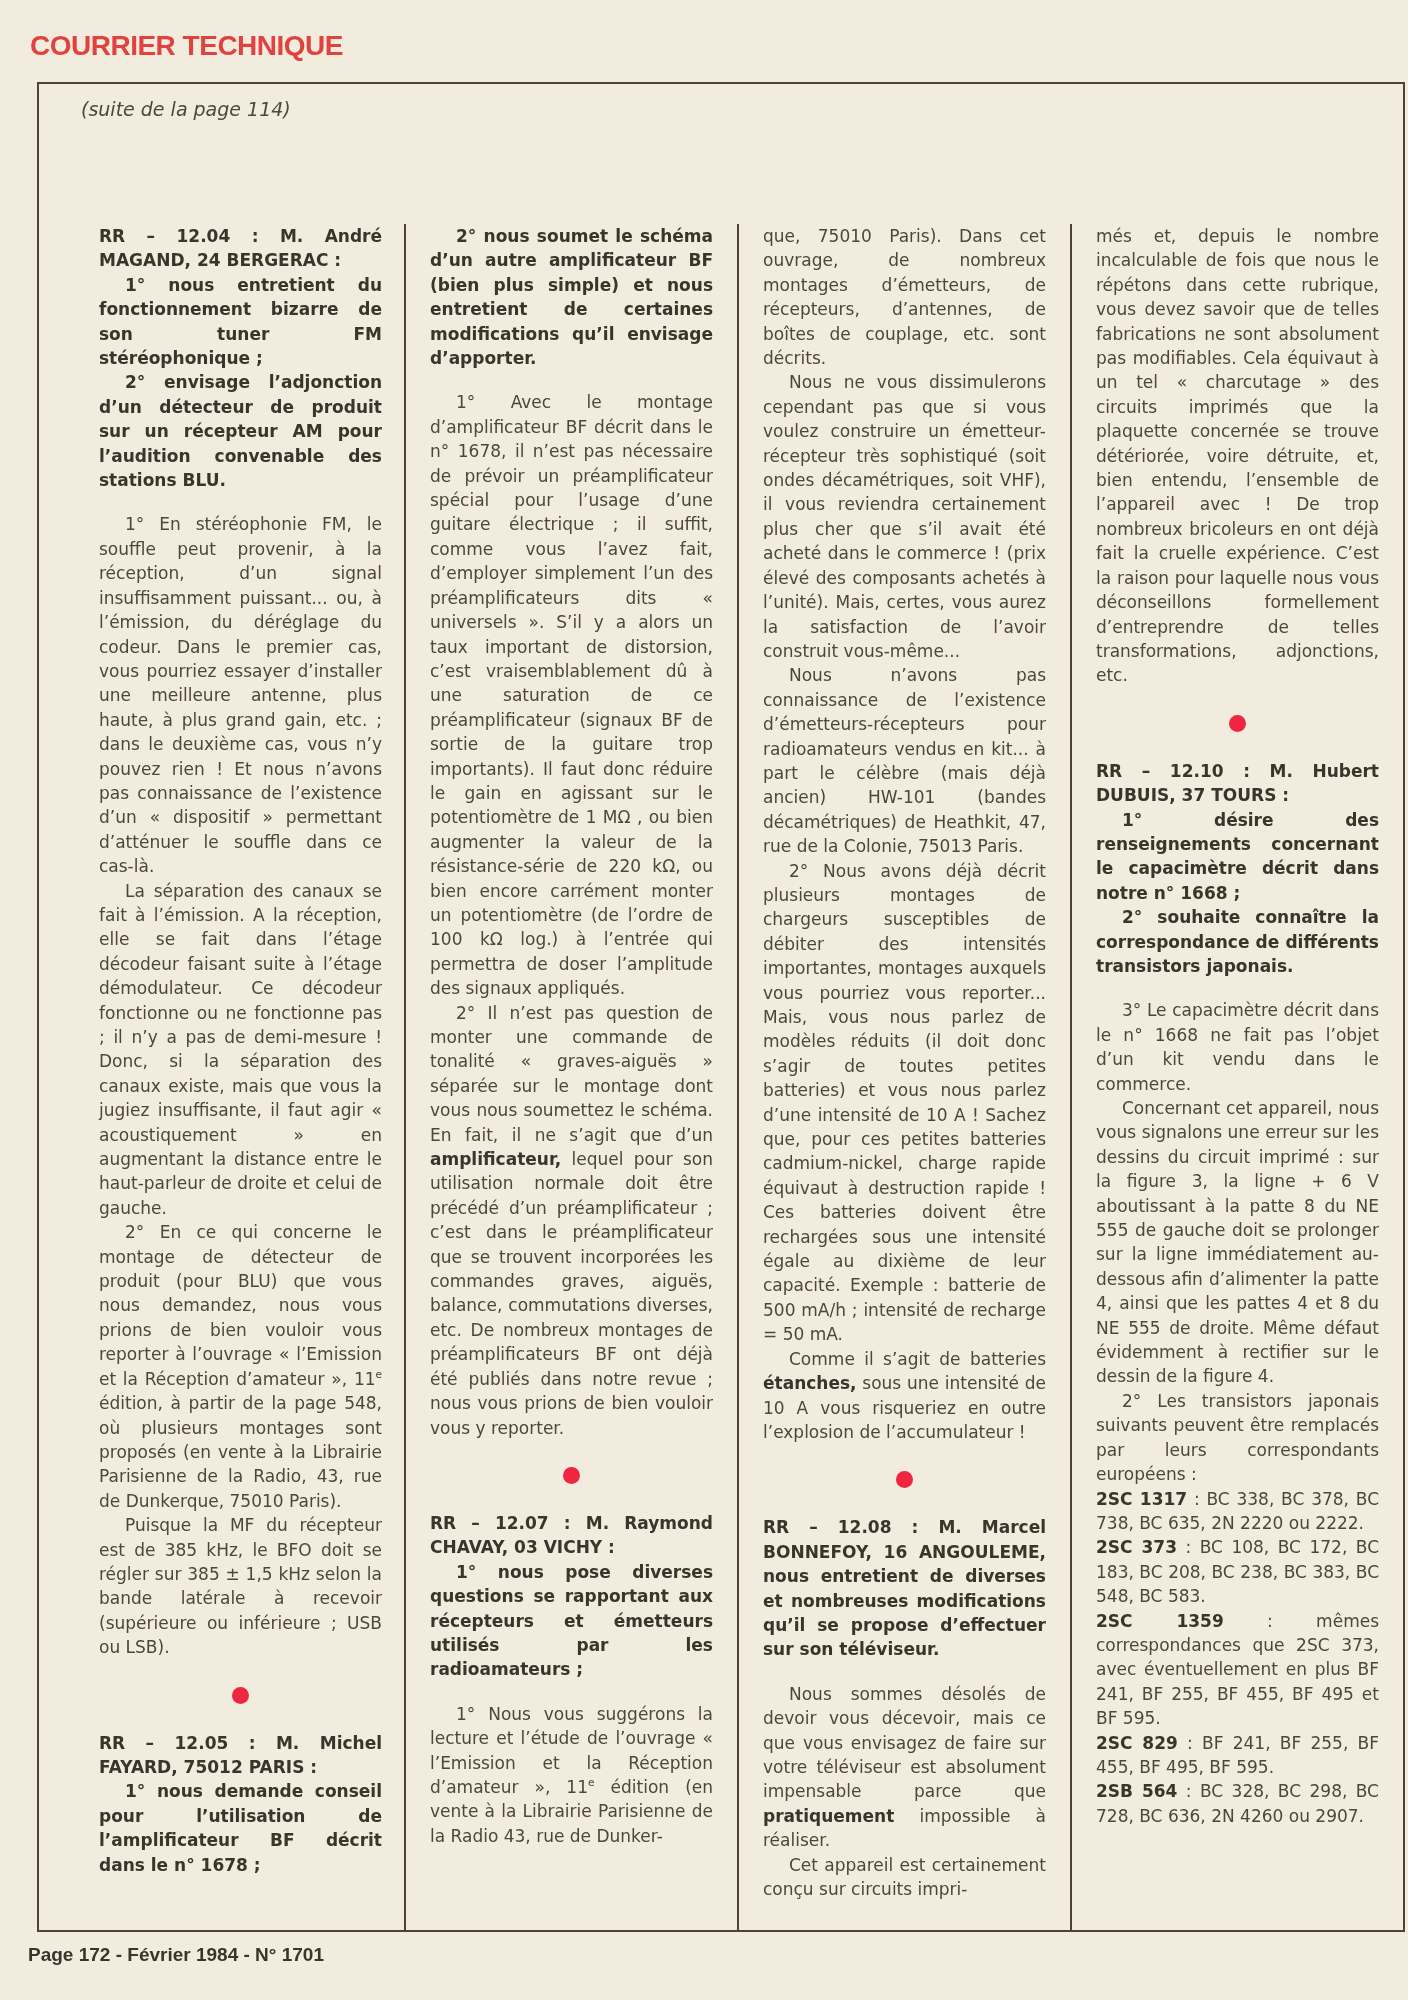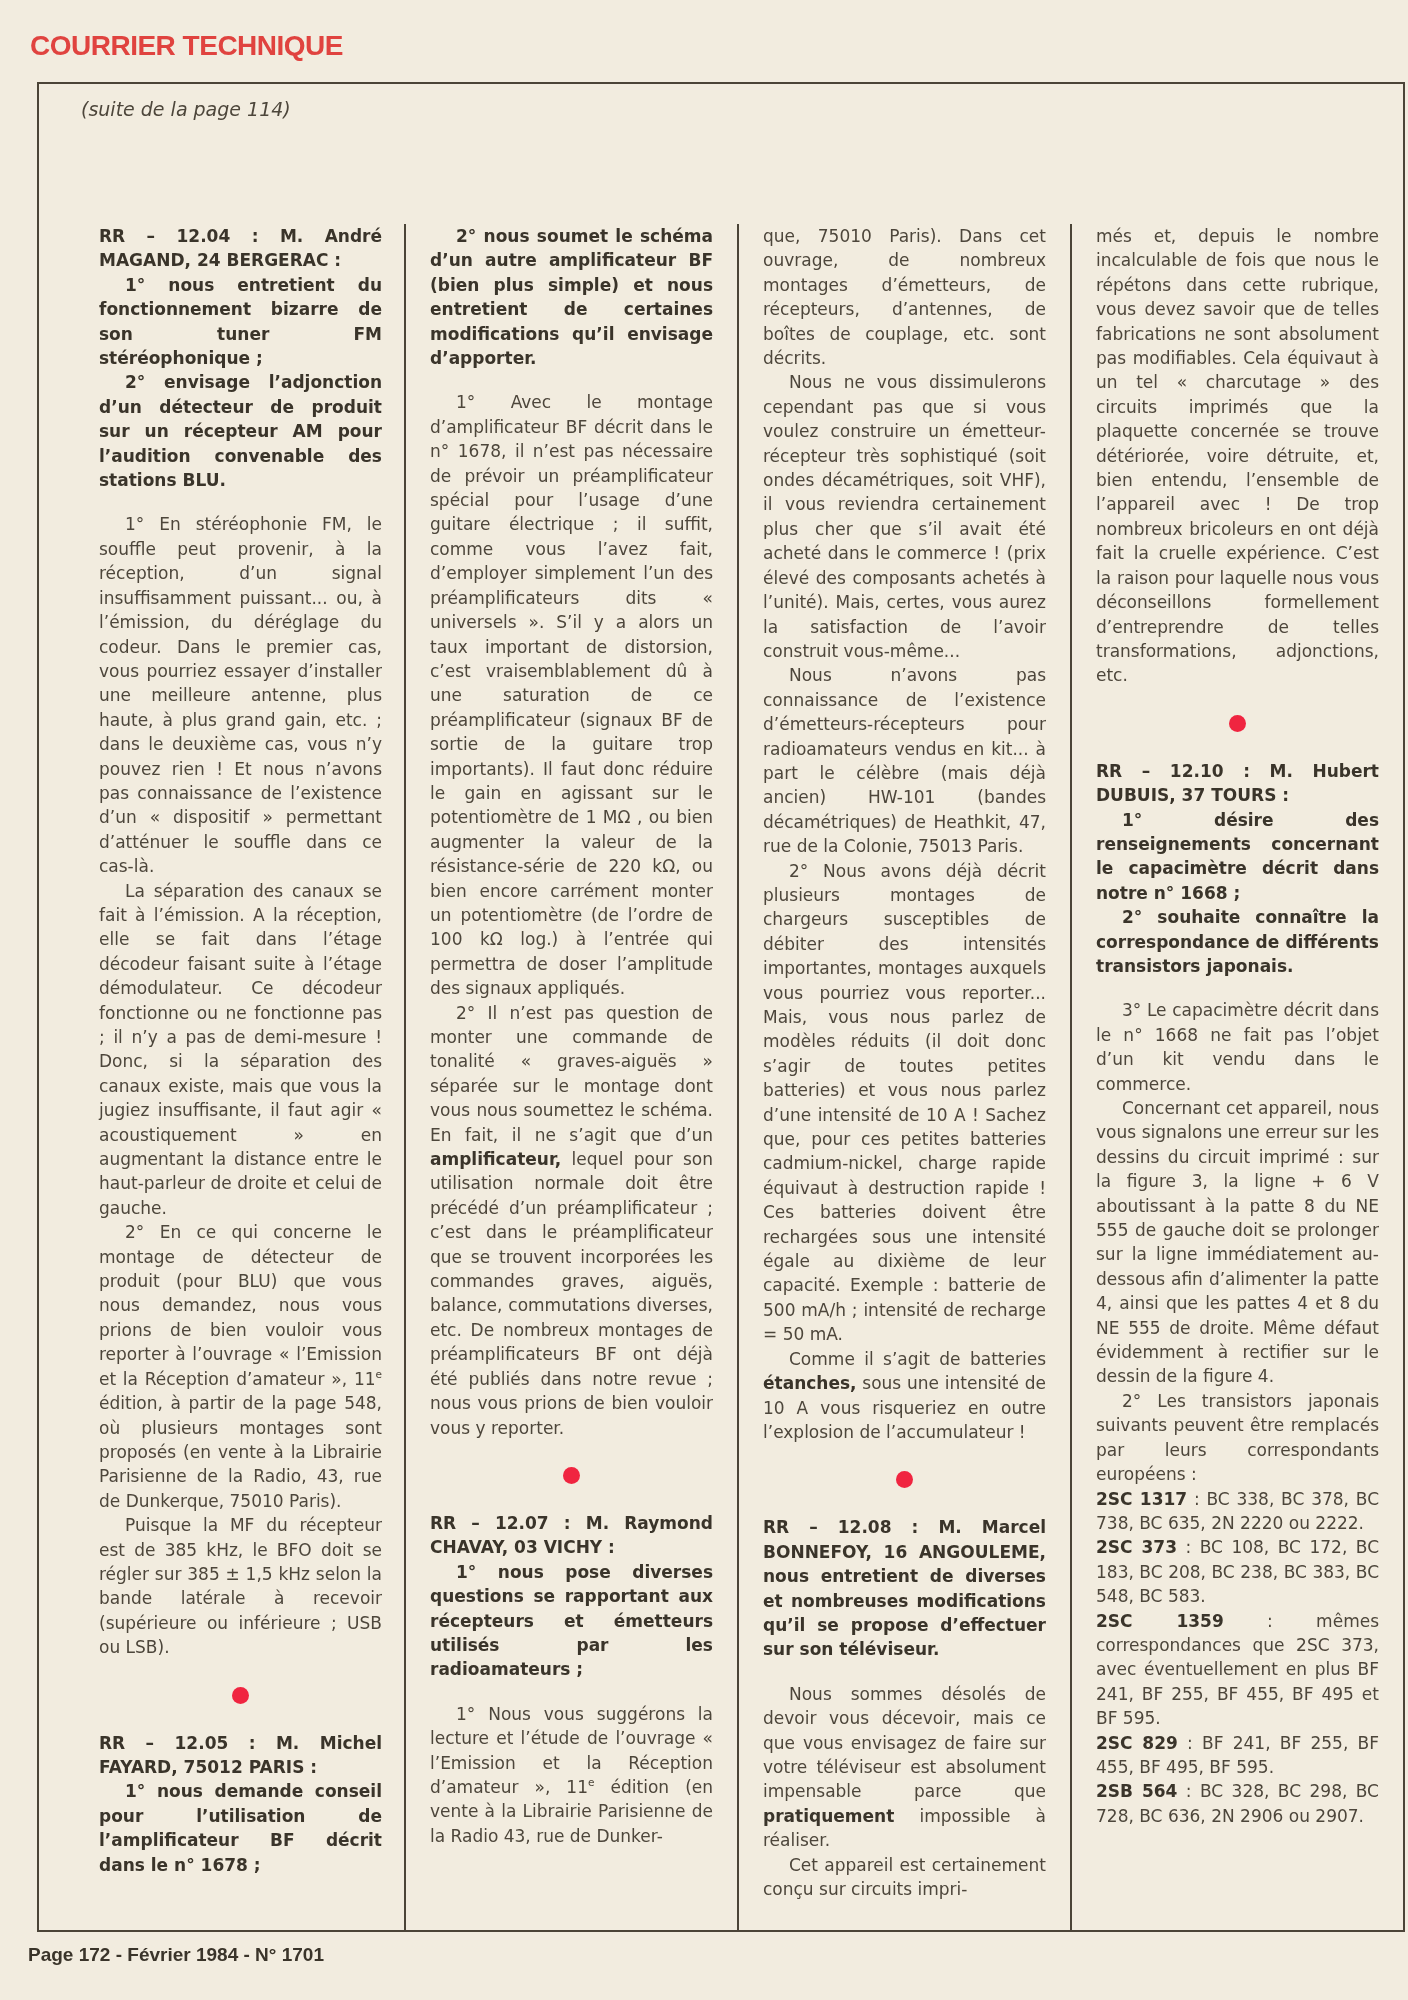--- a/index.html
+++ b/index.html
@@ -100,19 +100,19 @@
           <p class="para head"><span>RR – 12.10 : M. Hubert DUBUIS, 37 TOURS :</span></p>
           <p class="para ind head"><span>1° désire des renseignements concernant le capacimètre décrit dans notre n° 1668 ;</span></p>
           <p class="para ind head"><span>2° souhaite connaître la correspondance de différents transistors japonais.</span></p>
           <p class="para ind gap"><span>3° Le capacimètre décrit dans le n° 1668 ne fait pas l’objet d’un kit vendu dans le commerce.</span></p>
           <p class="para ind"><span>Concernant cet appareil, nous vous signalons une erreur sur les dessins du circuit imprimé : sur la figure 3, la ligne + 6 V aboutissant à la patte 8 du NE 555 de gauche doit se prolonger sur la ligne immédiatement au-dessous afin d’alimenter la patte 4, ainsi que les pattes 4 et 8 du NE 555 de droite. Même défaut évidemment à rectifier sur le dessin de la figure 4.</span></p>
           <p class="para ind"><span>2° Les transistors japonais suivants peuvent être remplacés par leurs correspondants européens :</span></p>
           <p class="para"><span class="b">2SC 1317</span><span> : BC 338, BC 378, BC 738, BC 635, 2N 2220 ou 2222.</span></p>
           <p class="para"><span class="b">2SC 373</span><span> : BC 108, BC 172, BC 183, BC 208, BC 238, BC 383, BC 548, BC 583.</span></p>
           <p class="para"><span class="b">2SC 1359</span><span> : mêmes correspondances que 2SC 373, avec éventuellement en plus BF 241, BF 255, BF 455, BF 495 et BF 595.</span></p>
           <p class="para"><span class="b">2SC 829</span><span> : BF 241, BF 255, BF 455, BF 495, BF 595.</span></p>
-          <p class="para"><span class="b">2SB 564</span><span> : BC 328, BC 298, BC 728, BC 636, 2N 2906 ou 2907.</span></p>
+          <p class="para"><span class="b">2SB 564</span><span> : BC 328, BC 298, BC 728, BC 636, 2N 4260 ou 2907.</span></p>
         </div>
     </div>
   </div>
 
   <p class="footer">Page 172 - Février 1984 - N° 1701</p>
 </div>
 
 </body></html>

